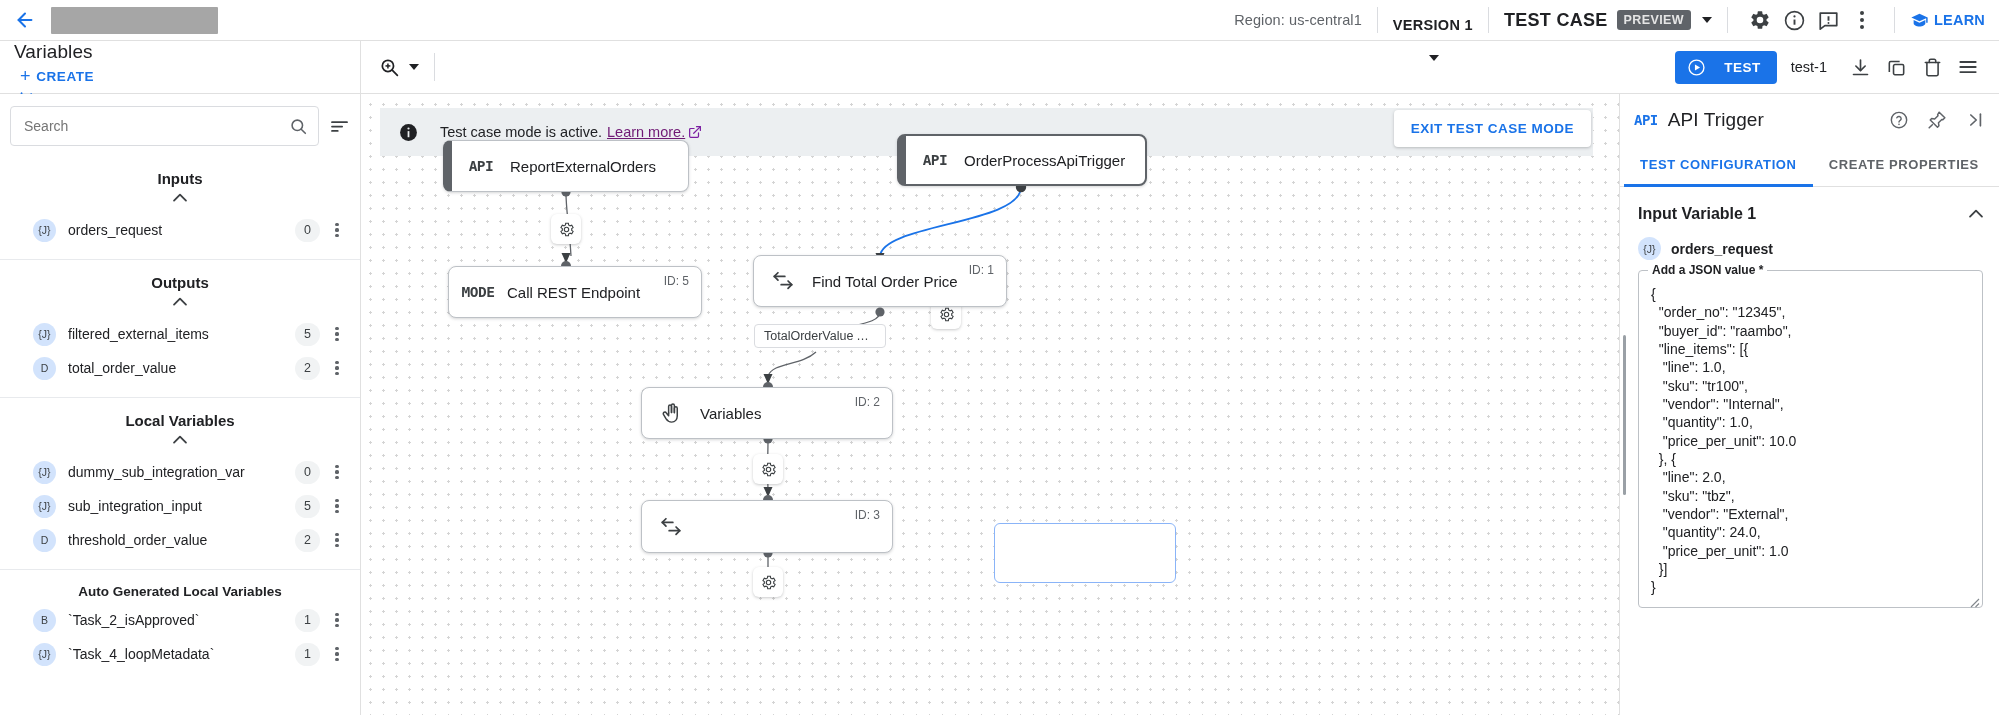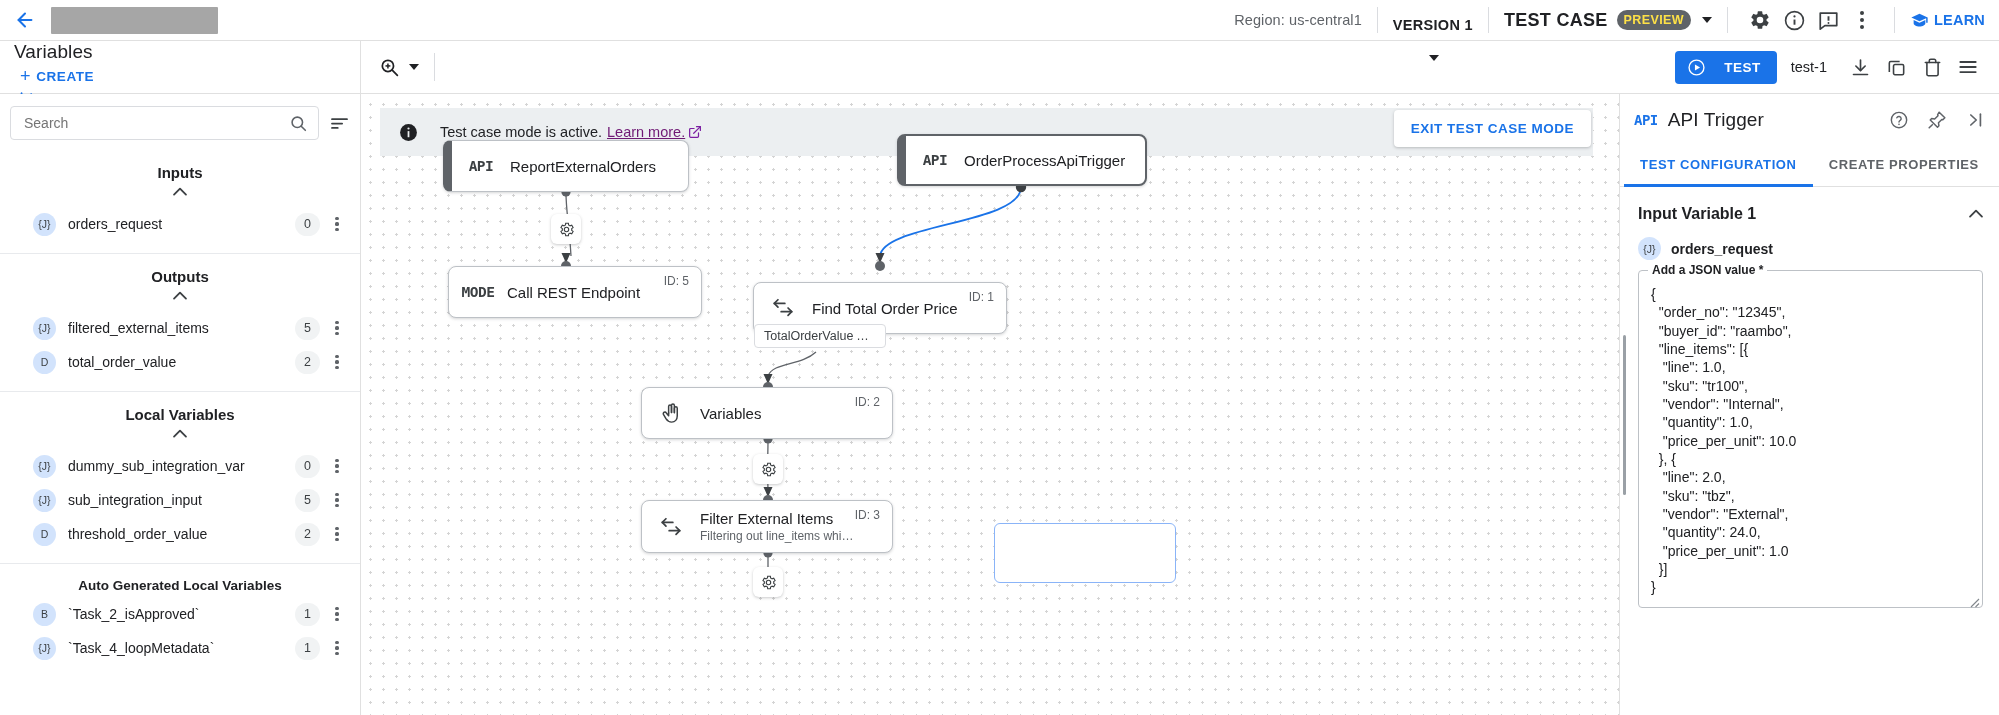--- a/index.html
+++ b/index.html
@@ -27,22 +27,22 @@
   .region-label { font-size: 14.5px; color: #5f6368; white-space: nowrap; letter-spacing: .1px; }
   .vdivider { width: 1px; height: 26px; background: #dadce0; margin: 0 15px; flex: 0 0 auto; }
   .version-group { display: flex; align-items: center; gap: 22px; cursor: pointer; flex-direction: column; }
   .status-dot { width: 15px; height: 15px; border-radius: 50%; background: #e8710a; flex: 0 0 auto; }
   .version-text { font-size: 14.5px; font-weight: bold; color: #202124; letter-spacing: .3px; }
   .caret { width: 0; height: 0; border-left: 5px solid transparent; border-right: 5px solid transparent;
            border-top: 6px solid #202124; margin-left: 2px; }
   .testcase-group { display: flex; align-items: center; gap: 9px; cursor: pointer; }
   .testcase-text { font-size: 18px; font-weight: bold; color: #202124; letter-spacing: .3px; }
   .preview-badge {
-    background: #5f6368; color: #fde047; font-size: 12.5px; font-weight: bold;
-    padding: 3px 7px; border-radius: 10px; letter-spacing: .4px;
+    background: #5f6368; color: #e5e5e5; font-size: 12.5px; font-weight: bold;
+    padding: 3px 7px; border-radius: 3px; letter-spacing: .4px;
   }
   .icon-btn {
     width: 34px; height: 34px; display: flex; align-items: center; justify-content: center;
     cursor: pointer; color: #3c4043; flex: 0 0 auto;
   }
   .learn-link {
     display: flex; align-items: center; gap: 5px; color: #1a73e8;
     font-size: 14.5px; font-weight: bold; cursor: pointer; letter-spacing: .2px; white-space: nowrap;
   }
 
@@ -74,21 +74,21 @@
   
   .body { flex: 1 1 auto; display: flex; overflow: hidden; }
 
   
   .sidebar {
     width: 361px; min-width: 361px; border-right: 1px solid #e0e0e0;
     display: flex; flex-direction: column; overflow: hidden; background: #fff;
   }
   .search-row { display: flex; align-items: center; padding: 12px 8px 10px 10px; gap: 7px; }
   .search-box {
-    flex: 1 1 auto; height: 34px; border: 1px solid #dadce0; border-radius: 4px;
+    flex: 1 1 auto; height: 40px; border: 1px solid #dadce0; border-radius: 4px;
     display: flex; align-items: center; padding: 0 10px 0 13px; background: #fff;
   }
   .search-box input {
     flex: 1 1 auto; border: none; outline: none; font-size: 14px; color: #202124;
     font-family: "Liberation Sans", sans-serif; background: transparent;
   }
   .search-box input::placeholder { color: #757575; }
   .filter-icon { width: 26px; height: 26px; display: flex; align-items: center; justify-content: center;
                  color: #3c4043; cursor: pointer; }
   .var-section { border-top: 1px solid #e8eaed; padding: 10px 0 12px 0; }
@@ -582,21 +582,21 @@
       </div>
 
       <div class="node" style="left:87px; top:172px; width:254px; height:52px;">
         <div class="node-icon">MODE</div>
         <div class="node-body">
           <div class="node-title">Call REST Endpoint</div>
         </div>
         <div class="node-id">ID: 5</div>
       </div>
 
-      <div class="node" style="left:392px; top:188px; width:254px; height:52px;">
+      <div class="node" style="left:392px; top:161px; width:254px; height:52px;">
         <div class="node-icon">
           <svg width="22" height="22" viewBox="0 0 24 24" fill="none" stroke="#3c4043" stroke-width="1.9" stroke-linecap="round" stroke-linejoin="round">
               <line x1="2.5" y1="7" x2="14" y2="7"></line>
               <polyline points="6.5 3 2.5 7 6.5 11"></polyline>
               <line x1="21.5" y1="16" x2="10" y2="16"></line>
               <polyline points="17.5 12 21.5 16 17.5 20"></polyline>
             </svg>
         </div>
         <div class="node-body">
           <div class="node-title">Find Total Order Price</div>
@@ -628,24 +628,20 @@
       </div>
 
       <div class="node" style="left:280px; top:406px; width:252px; height:53px;">
         <div class="node-icon">
           <svg width="22" height="22" viewBox="0 0 24 24" fill="none" stroke="#3c4043" stroke-width="1.9" stroke-linecap="round" stroke-linejoin="round">
               <line x1="2.5" y1="7" x2="14" y2="7"></line>
               <polyline points="6.5 3 2.5 7 6.5 11"></polyline>
               <line x1="21.5" y1="16" x2="10" y2="16"></line>
               <polyline points="17.5 12 21.5 16 17.5 20"></polyline>
             </svg>
-        </div>
-        <div class="node-body">
-          <div class="node-title">Filter External Items</div>
-          <div class="node-sub">Filtering out line_items whi…</div>
         </div>
         <div class="node-id">ID: 3</div>
       </div>
 
       <div class="gear-node" style="left:392px; top:473px;">
         <svg width="17" height="17" viewBox="0 0 24 24" fill="none" stroke="currentColor" stroke-width="1.6">
             <circle cx="12" cy="12" r="3.1"></circle>
             <path d="M19.4 12a7.4 7.4 0 00-.1-1.2l2-1.5-1.9-3.3-2.4.9a7.4 7.4 0 00-2-1.2l-.35-2.5h-3.8l-.35 2.5a7.4 7.4 0 00-2 1.2l-2.4-.9L4.2 9.3l2 1.5a7.4 7.4 0 000 2.4l-2 1.5 1.9 3.3 2.4-.9a7.4 7.4 0 002 1.2l.35 2.5h3.8l.35-2.5a7.4 7.4 0 002-1.2l2.4.9 1.9-3.3-2-1.5c.07-.4.1-.8.1-1.2z"></path>
           </svg>
       </div>

